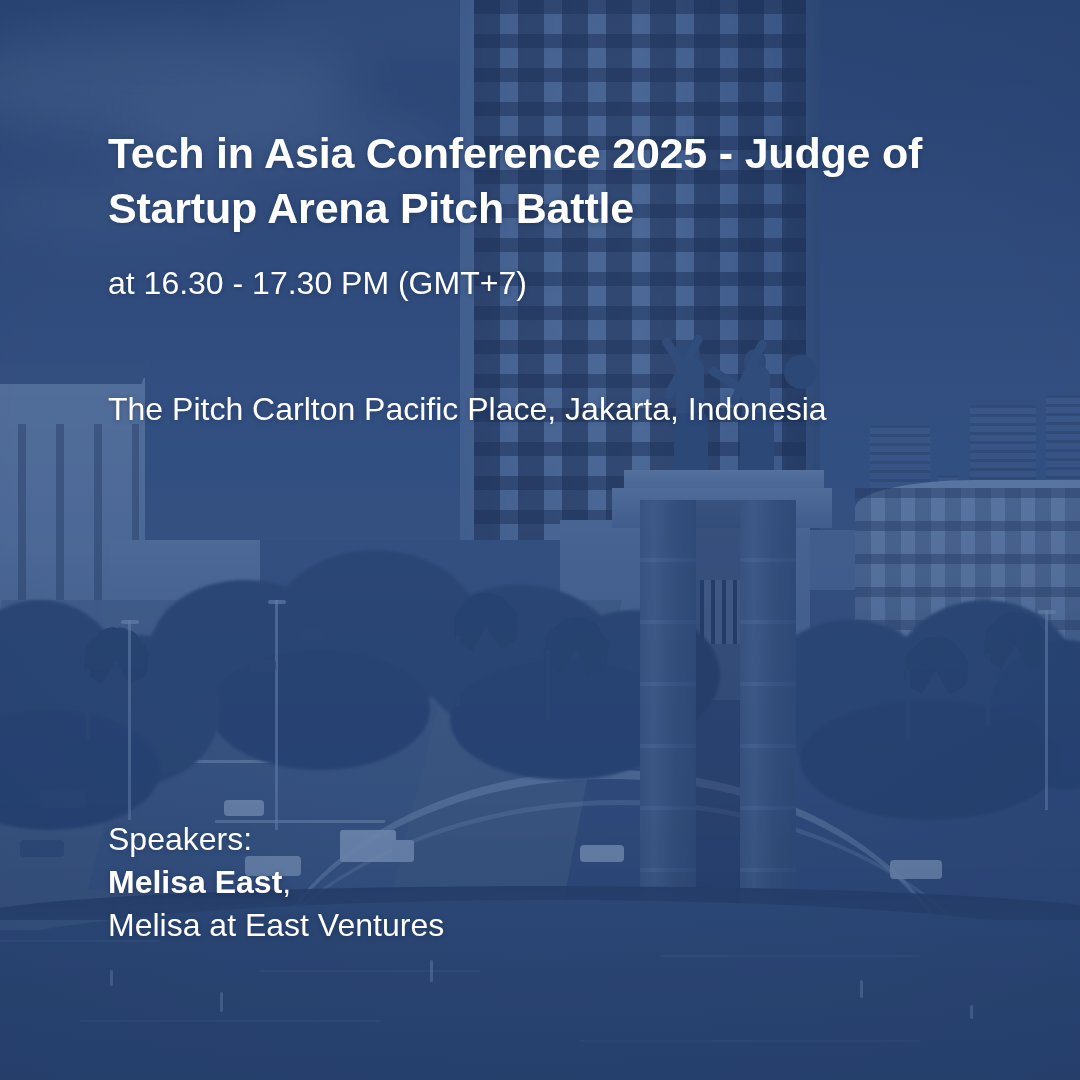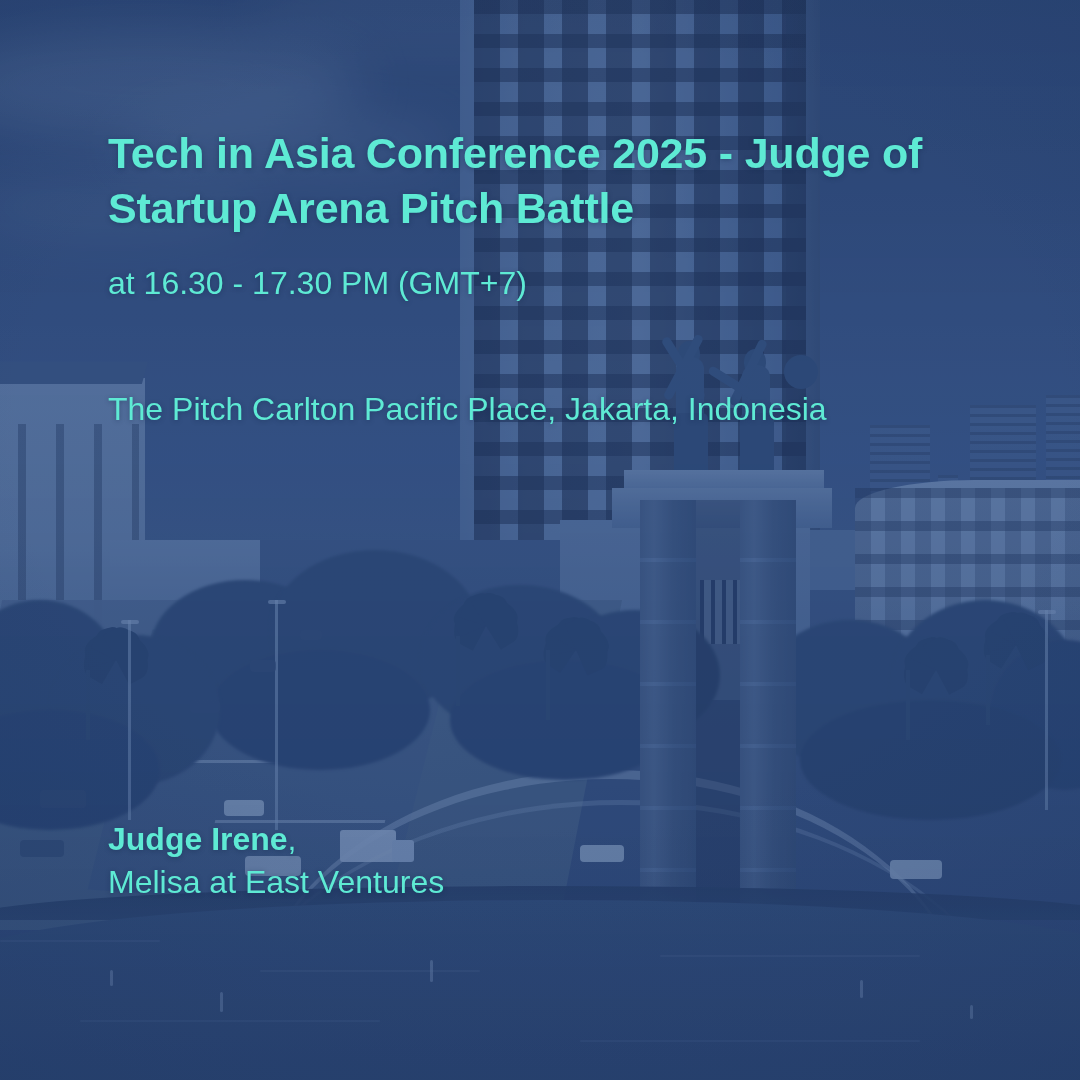--- a/index.html
+++ b/index.html
@@ -207,21 +207,21 @@
   }
   .vignette{
     position:absolute;inset:0;
     background:radial-gradient(120% 90% at 50% 40%, rgba(0,0,0,0) 40%, rgba(20,44,84,.30) 100%);
   }
 
   
   .content{
     position:absolute;inset:0;
     padding:0 108px;
-    color:#5eead4;
+    color:#ffffff;
   }
   .title{
     position:absolute;left:108px;top:126px;width:880px;
     font-size:43px;line-height:1.28;font-weight:700;
     letter-spacing:-.2px;
     text-shadow:0 1px 5px rgba(18,38,70,.40);
   }
   .datetime{
     position:absolute;left:108px;top:262px;width:860px;
     text-shadow:0 1px 5px rgba(18,38,70,.40);
@@ -413,18 +413,19 @@
 
     <div class="title">Tech in Asia Conference 2025 - Judge of Startup Arena Pitch Battle</div>
 
     <div class="datetime">
       <div class="time-line">at 16.30 - 17.30 PM (GMT+7)</div>
     </div>
 
     <div class="venue">The Pitch Carlton Pacific Place, Jakarta, Indonesia</div>
 
     <div class="speakers">
-      <div class="sp-name"><span>Judge Irene</span><span class="comma">,</span></div>
+      <div class="sp-label">Speakers:</div>
+      <div class="sp-name"><span>Melisa East</span><span class="comma">,</span></div>
       <div class="sp-role">Melisa at East Ventures</div>
     </div>
 
   </div>
 </div>
 
 </body></html>

